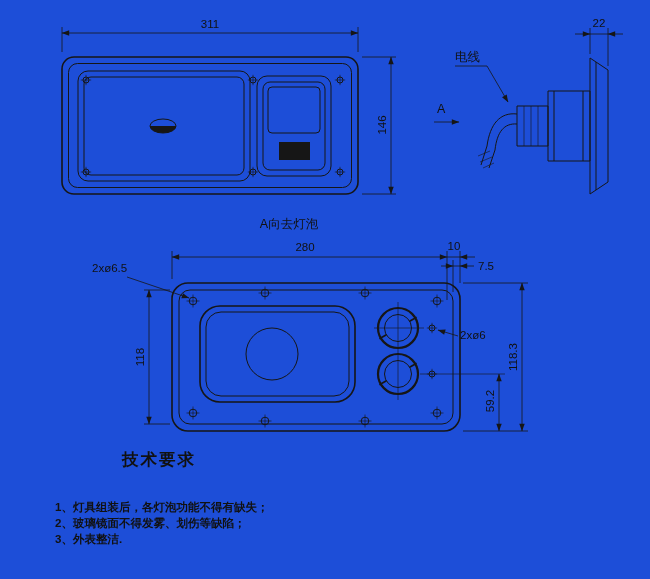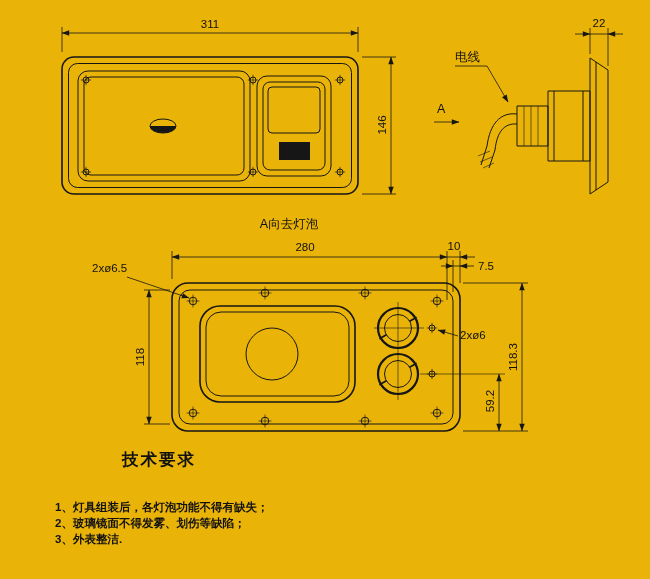--- a/index.html
+++ b/index.html
@@ -1,16 +1,16 @@
 <!DOCTYPE html>
 <html><head>
 <meta charset="utf-8">
 <style>
   html,body{margin:0;padding:0;background:#ffffff;}
-  .stage{position:relative;width:650px;height:579px;background:#eab308;overflow:hidden;}
+  .stage{position:relative;width:650px;height:579px;background:#1d4ed8;overflow:hidden;}
   svg{display:block;}
   .k{fill:none;stroke:#161616;stroke-width:1;stroke-linejoin:round;}
   .k15{fill:none;stroke:#161616;stroke-width:1.6;stroke-linejoin:round;}
   .k2{fill:none;stroke:#161616;stroke-width:2.2;}
   .thin{fill:none;stroke:#161616;stroke-width:0.6;}
   .dim{fill:none;stroke:#161616;stroke-width:0.8;}
   .fillb{fill:#161616;stroke:none;}
   text{fill:#111111;font-family:"Liberation Sans","DejaVu Sans",sans-serif;}
   .t{font-size:11.5px;}
   .tc{font-size:12.5px;}

